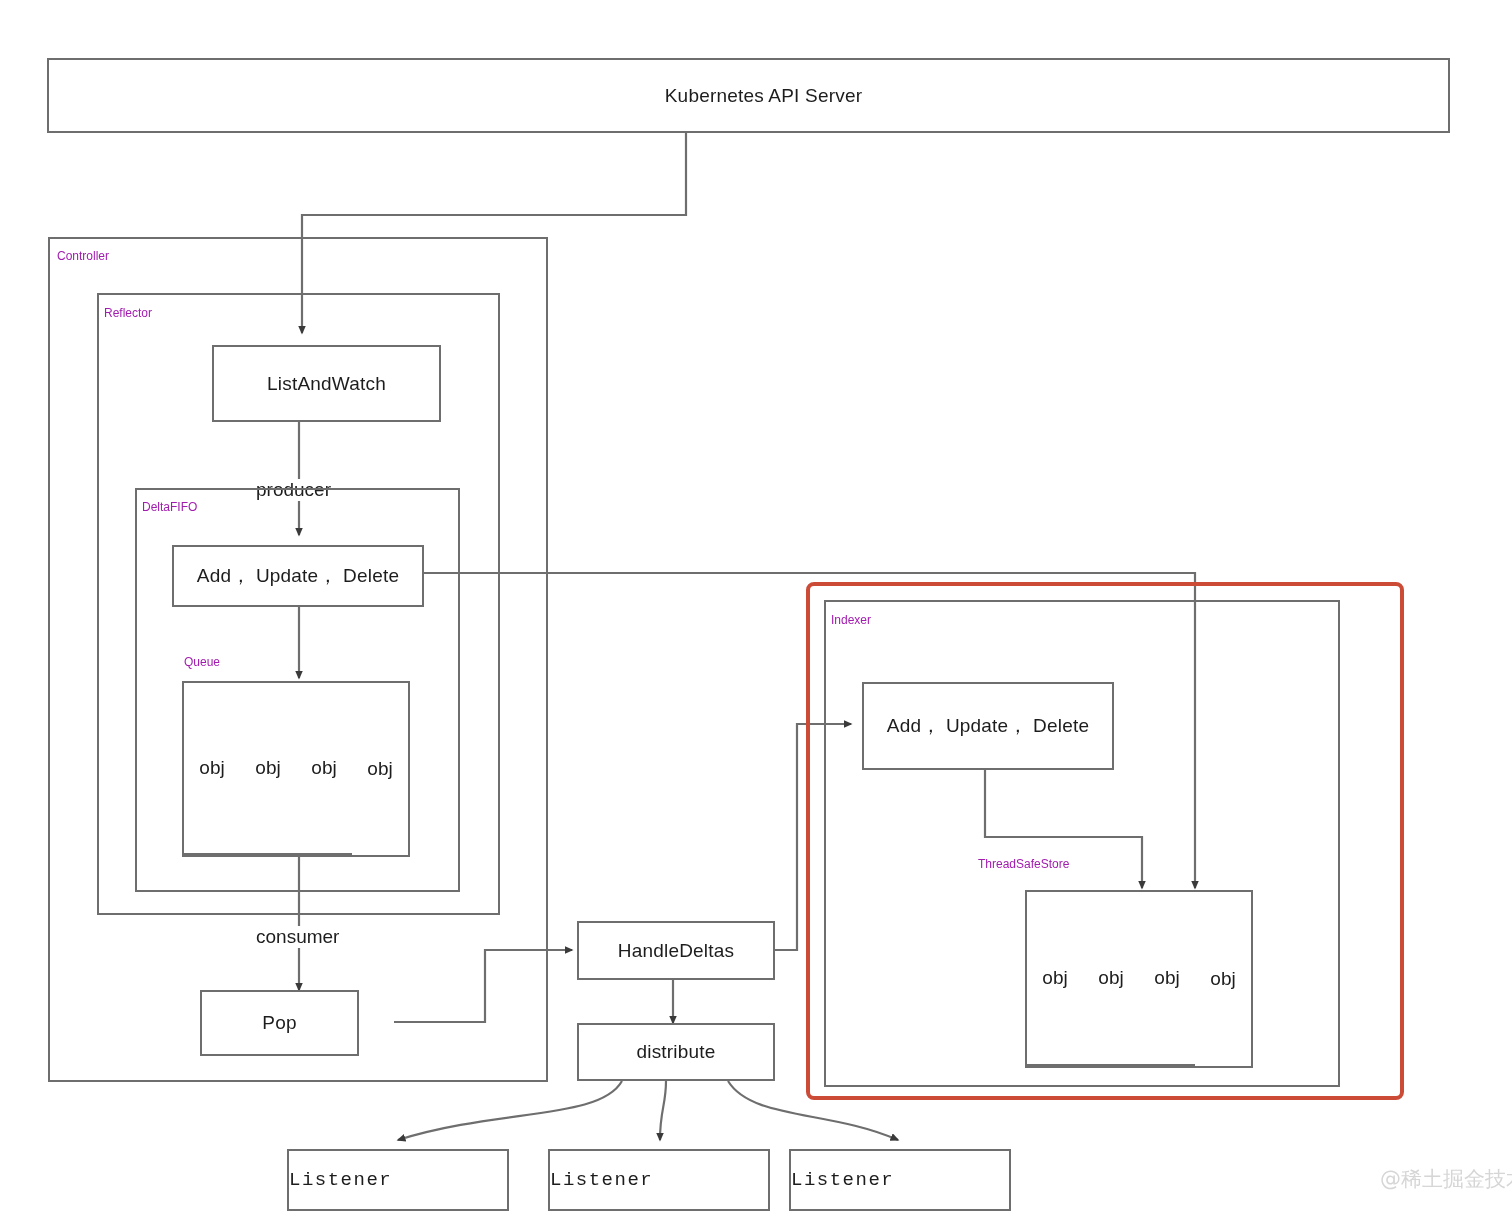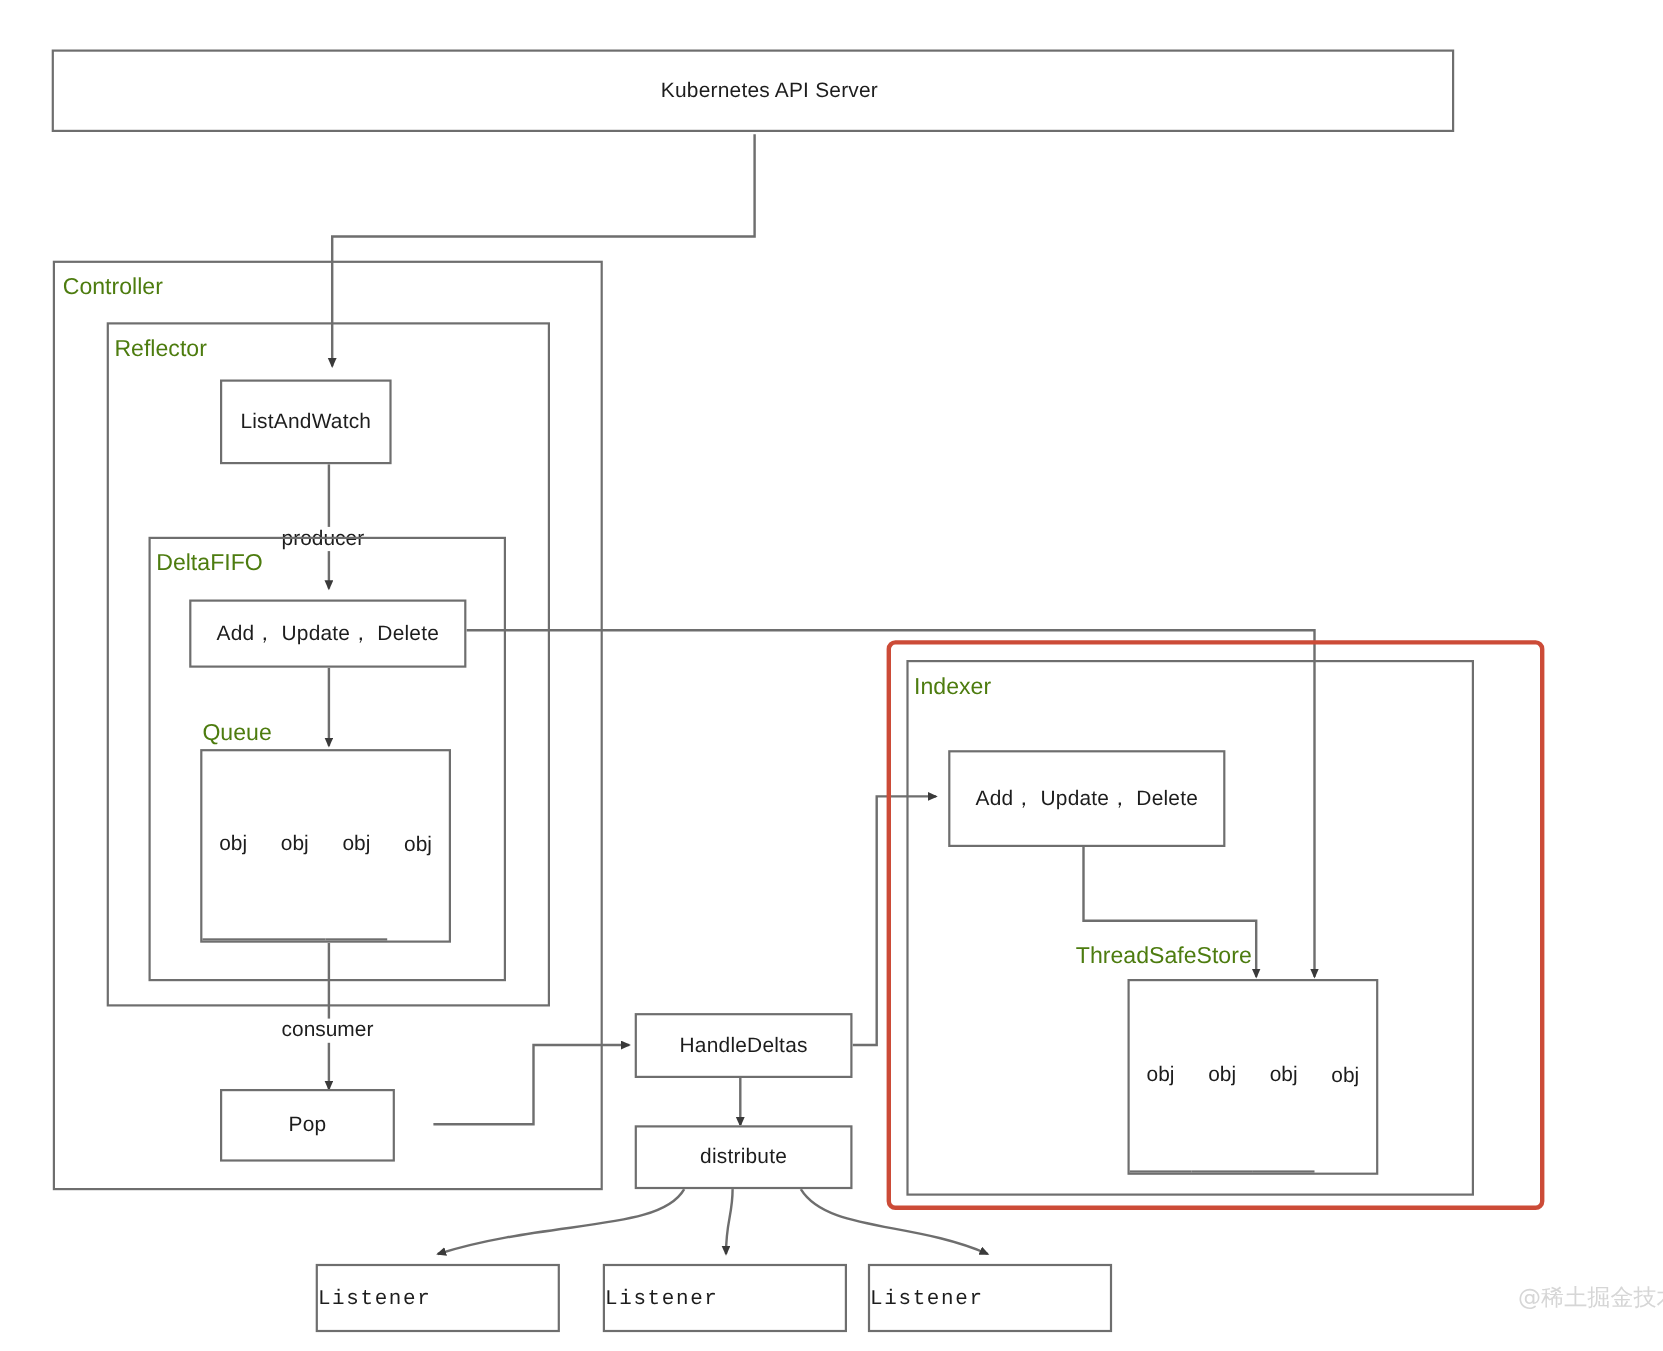--- a/index.html
+++ b/index.html
@@ -38,22 +38,22 @@
     background: #ffffff;
     display: flex;
     align-items: center;
     justify-content: center;
     color: #1d1d1d;
     font-size: 19px;
     letter-spacing: .2px;
   }
   .group-label {
     position: absolute;
-    color: #4d7c0f;
-    font-size: 21px;
+    color: #a21caf;
+    font-size: 12px;
     white-space: nowrap;
   }
   .edge-label {
     position: absolute;
     color: #1d1d1d;
     font-size: 19px;
     white-space: nowrap;
     background: #ffffff;
     padding: 0 4px;
   }
@@ -132,32 +132,32 @@
       <path d="M424,573 L1195,573 L1195,888" marker-end="url(#arrow)"></path>
 
       <path d="M673,980 L673,1023" marker-end="url(#arrow)"></path>
 
       <path d="M622,1081 C600,1120 500,1108 398,1140" marker-end="url(#arrow)"></path>
       <path d="M666,1081 C666,1105 660,1110 660,1140" marker-end="url(#arrow)"></path>
       <path d="M728,1081 C752,1120 830,1110 898,1140" marker-end="url(#arrow)"></path>
     </g>
   </svg>
 
-  <div class="node" style="left:47px; top:45px; width:1275px; height:75px;padding-left:30px;">
+  <div class="node" style="left:47px; top:58px; width:1403px; height:75px;padding-left:30px;">
     <span>Kubernetes API Server</span>
   </div>
 
 
   <div class="box" style="left:48px; top:237px; width:500px; height:845px;"></div>
   <div class="group-label" style="left:57px; top:249px;">Controller</div>
 
   <div class="box" style="left:97px; top:293px; width:403px; height:622px;"></div>
   <div class="group-label" style="left:104px; top:306px;">Reflector</div>
 
-  <div class="node" style="left:200px; top:345px; width:156px; height:77px;">
+  <div class="node" style="left:212px; top:345px; width:229px; height:77px;">
     <span>ListAndWatch</span>
   </div>
 
   <div class="edge-label" style="left:252px; top:455px;margin-top:24px;">producer</div>
 
   <div class="box" style="left:135px; top:488px; width:325px; height:404px;"></div>
   <div class="group-label" style="left:142px; top:500px;">DeltaFIFO</div>
 
   <div class="node" style="left:172px; top:545px; width:252px; height:62px;">
     <span>Add， Update， Delete</span>

